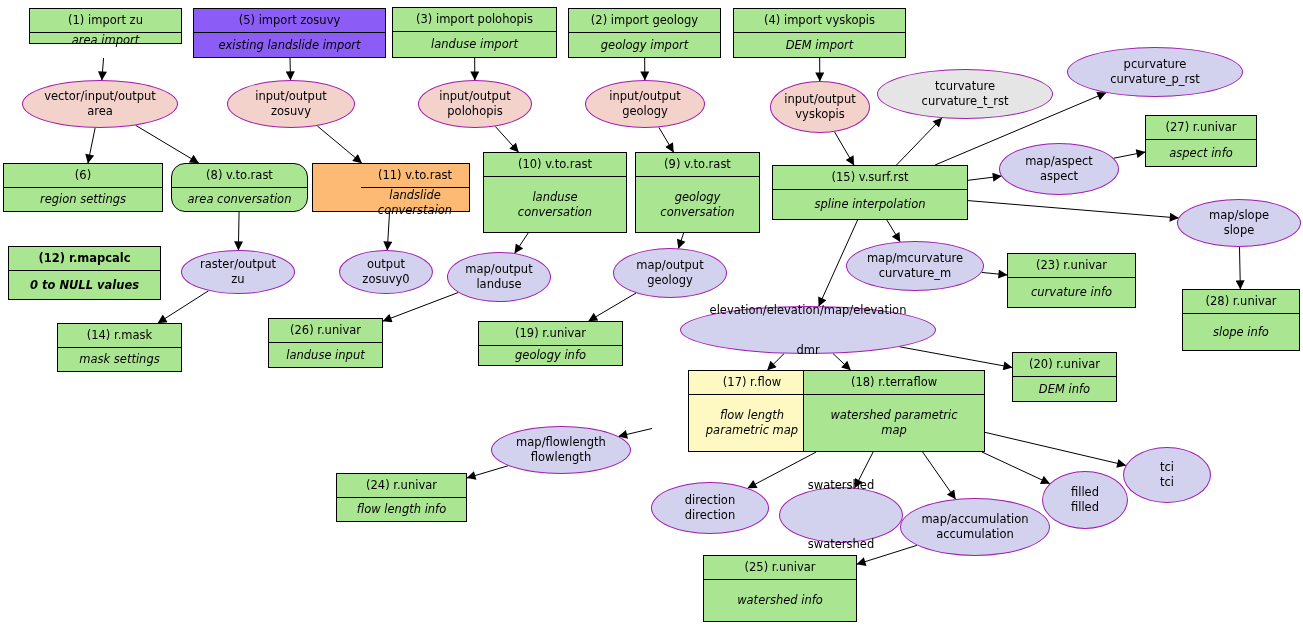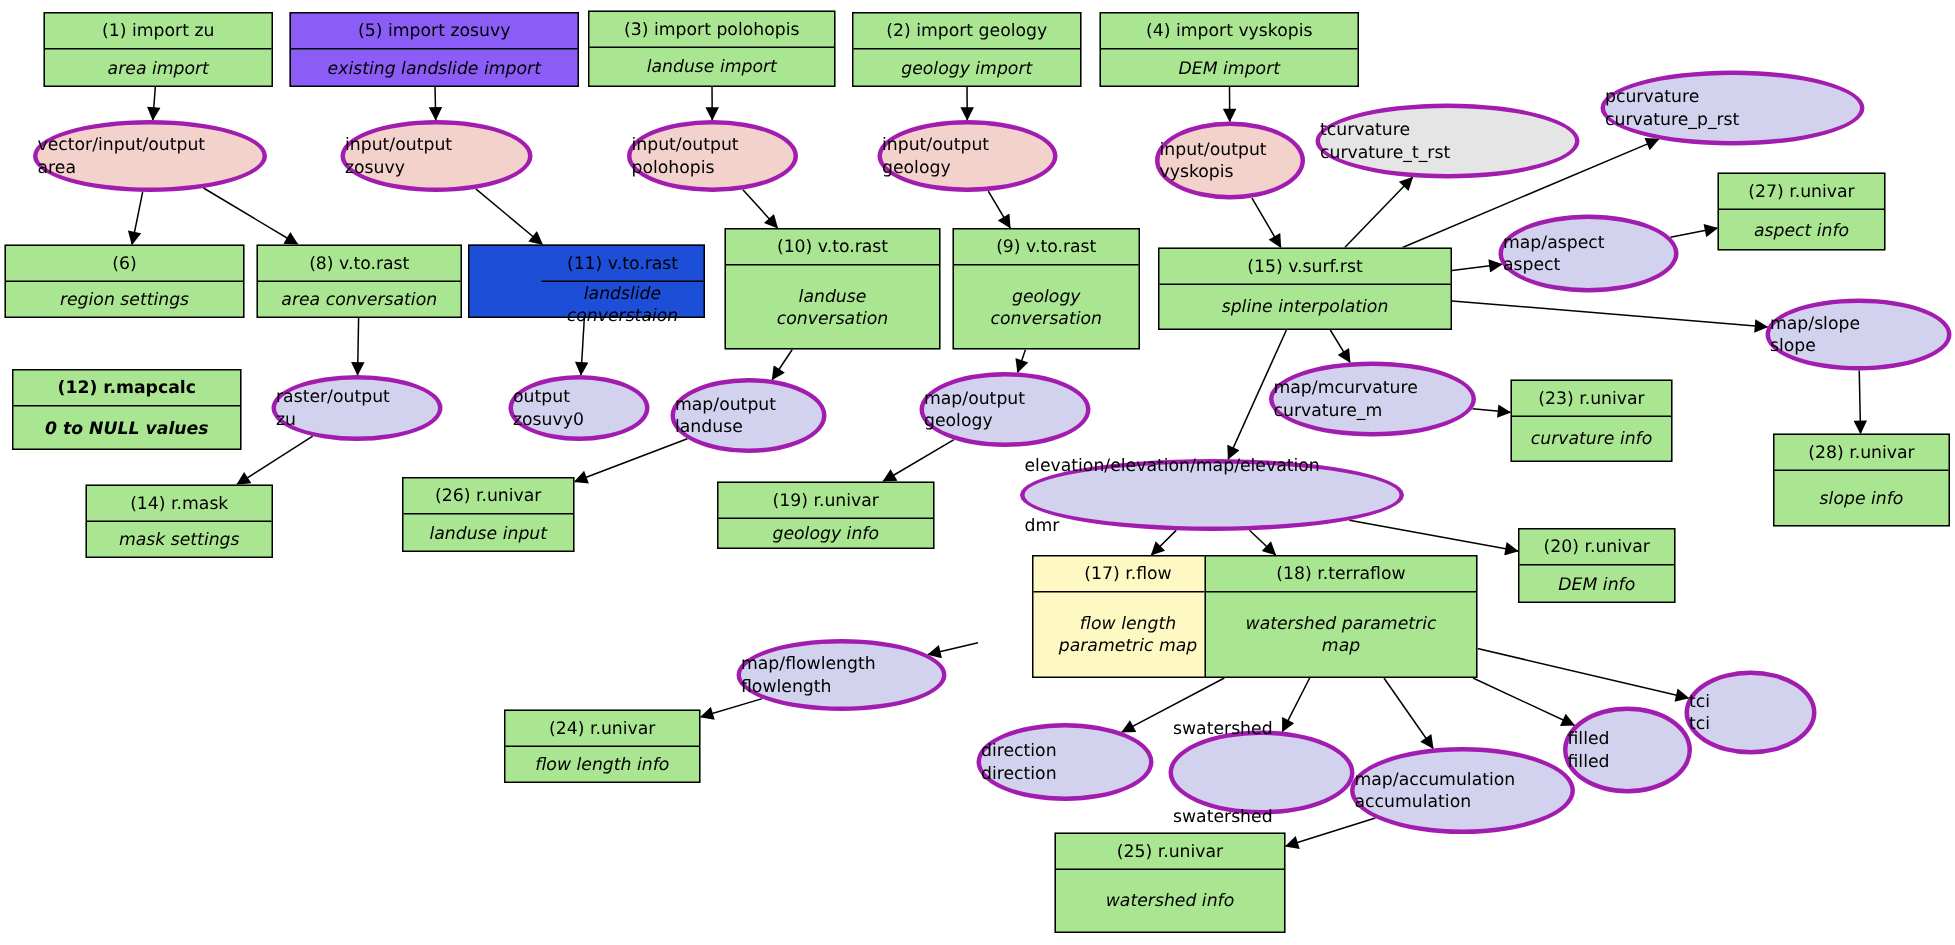--- a/index.html
+++ b/index.html
@@ -6,22 +6,22 @@
   #canvas{
     position:relative;width:1303px;height:630px;background:#ffffff;overflow:hidden;
     font-family:"DejaVu Sans","Liberation Sans",sans-serif;font-size:11.5px;color:#000;
   }
   #edges-svg{position:absolute;left:0;top:0;}
   .node{position:absolute;box-sizing:border-box;}
   .box{border:1px solid #000;display:flex;flex-direction:column;text-align:center;}
   .box-title{flex:0 0 23px;line-height:23px;border-bottom:1px solid #000;white-space:nowrap;overflow:hidden;}
   .box-desc{flex:1;display:flex;flex-direction:column;justify-content:center;font-style:italic;line-height:1.3;}
   .ellipse{
-    border:3px solid #a21caf;border-radius:50%;display:flex;flex-direction:column;
-    justify-content:center;align-items:flex-start;text-align:center;line-height:1.3;white-space:nowrap;
+    border:1px solid #a21caf;border-radius:50%;display:flex;flex-direction:column;
+    justify-content:center;align-items:center;text-align:center;line-height:1.3;white-space:nowrap;
   }
 </style>
 </head>
 <body>
 
 <div id="canvas">
   <svg id="edges-svg" width="1303" height="630">
     <defs>
       <marker id="arrow" viewBox="0 0 10 10" refX="9.5" refY="5" markerWidth="11" markerHeight="9" markerUnits="userSpaceOnUse" orient="auto">
         <path d="M0,0 L10,5 L0,10 z" fill="#000"></path>
@@ -62,21 +62,21 @@
         <line x1="508.1523583236152" y1="465.7383258910864" x2="467" y2="477.9937304075235" stroke="#000000" stroke-width="1" marker-end="url(#arrow)"></line>
         <line x1="816.2268041237113" y1="452" x2="747.8400779305334" y2="488.05169804749056" stroke="#000000" stroke-width="1" marker-end="url(#arrow)"></line>
         <line x1="873.1057692307693" y1="452" x2="854.9057004648828" y2="487.7133424840036" stroke="#000000" stroke-width="1" marker-end="url(#arrow)"></line>
         <line x1="922.6293103448276" y1="452" x2="955.4500610781927" y2="499.0025566058068" stroke="#000000" stroke-width="1" marker-end="url(#arrow)"></line>
         <line x1="981.9887640449438" y1="452" x2="1049.6227583875389" y2="483.51531673555473" stroke="#000000" stroke-width="1" marker-end="url(#arrow)"></line>
         <line x1="985" y1="432.3333333333333" x2="1125.7125340035548" y2="465.32088709240844" stroke="#000000" stroke-width="1" marker-end="url(#arrow)"></line>
         <line x1="916.8811494229061" y1="545.3297913358527" x2="857" y2="564.2153846153847" stroke="#000000" stroke-width="1" marker-end="url(#arrow)"></line>
       </g>
   </svg>
   <div id="nodes-layer">
-      <div class="node box" style="background: rgb(170, 230, 145); left: 29px; top: 8px; width: 153px; height: 50px;">
+      <div class="node box" style="background: rgb(170, 230, 145); left: 29px; top: 8px; width: 153px; height: 36px;">
         <div class="box-title">(1) import zu</div>
         <div class="box-desc">
           <div>area import</div>
         </div>
       </div>
       <div class="node box" style="background: #8b5cf6; left: 193px; top: 8px; width: 193px; height: 50px;">
         <div class="box-title">(5) import zosuvy</div>
         <div class="box-desc">
           <div>existing landslide import</div>
         </div>
@@ -98,27 +98,27 @@
         <div class="box-desc">
           <div>DEM import</div>
         </div>
       </div>
       <div class="node box" style="background: rgb(170, 230, 145); left: 3px; top: 163px; width: 160px; height: 49px;">
         <div class="box-title">(6)</div>
         <div class="box-desc">
           <div>region settings</div>
         </div>
       </div>
-      <div class="node box" style="background: rgb(170, 230, 145); left: 171px; top: 163px; width: 137px; height: 49px;">
+      <div class="node box" style="background: rgb(170, 230, 145); left: 171px; top: 163px; width: 137px; height: 49px; border-radius: 14px;">
         <div class="box-title">(8) v.to.rast</div>
         <div class="box-desc">
           <div>area conversation</div>
         </div>
       </div>
-      <div class="node box" style="background: #1d4ed8; left: 312px; top: 163px; width: 158px; height: 49px; padding-left: 48px;">
+      <div class="node box" style="background: #fdba74; left: 312px; top: 163px; width: 158px; height: 49px; padding-left: 48px;">
         <div class="box-title">(11) v.to.rast</div>
         <div class="box-desc">
           <div>landslide converstaion</div>
         </div>
       </div>
       <div class="node box" style="background: rgb(170, 230, 145); left: 483px; top: 152px; width: 144px; height: 81px;">
         <div class="box-title">(10) v.to.rast</div>
         <div class="box-desc">
           <div>landuse</div>
           <div>conversation</div>
@@ -160,21 +160,21 @@
         <div class="box-desc">
           <div>geology info</div>
         </div>
       </div>
       <div class="node box" style="background: rgb(170, 230, 145); left: 1145px; top: 115px; width: 112px; height: 52px;">
         <div class="box-title">(27) r.univar</div>
         <div class="box-desc">
           <div>aspect info</div>
         </div>
       </div>
-      <div class="node box" style="background: rgb(170, 230, 145); left: 1007px; top: 253px; width: 108px; height: 55px;">
+      <div class="node box" style="background: rgb(170, 230, 145); left: 1007px; top: 253px; width: 129px; height: 55px;">
         <div class="box-title">(23) r.univar</div>
         <div class="box-desc">
           <div>curvature info</div>
         </div>
       </div>
       <div class="node box" style="background: rgb(170, 230, 145); left: 1182px; top: 289px; width: 118px; height: 62px;">
         <div class="box-title">(28) r.univar</div>
         <div class="box-desc">
           <div>slope info</div>
         </div>

